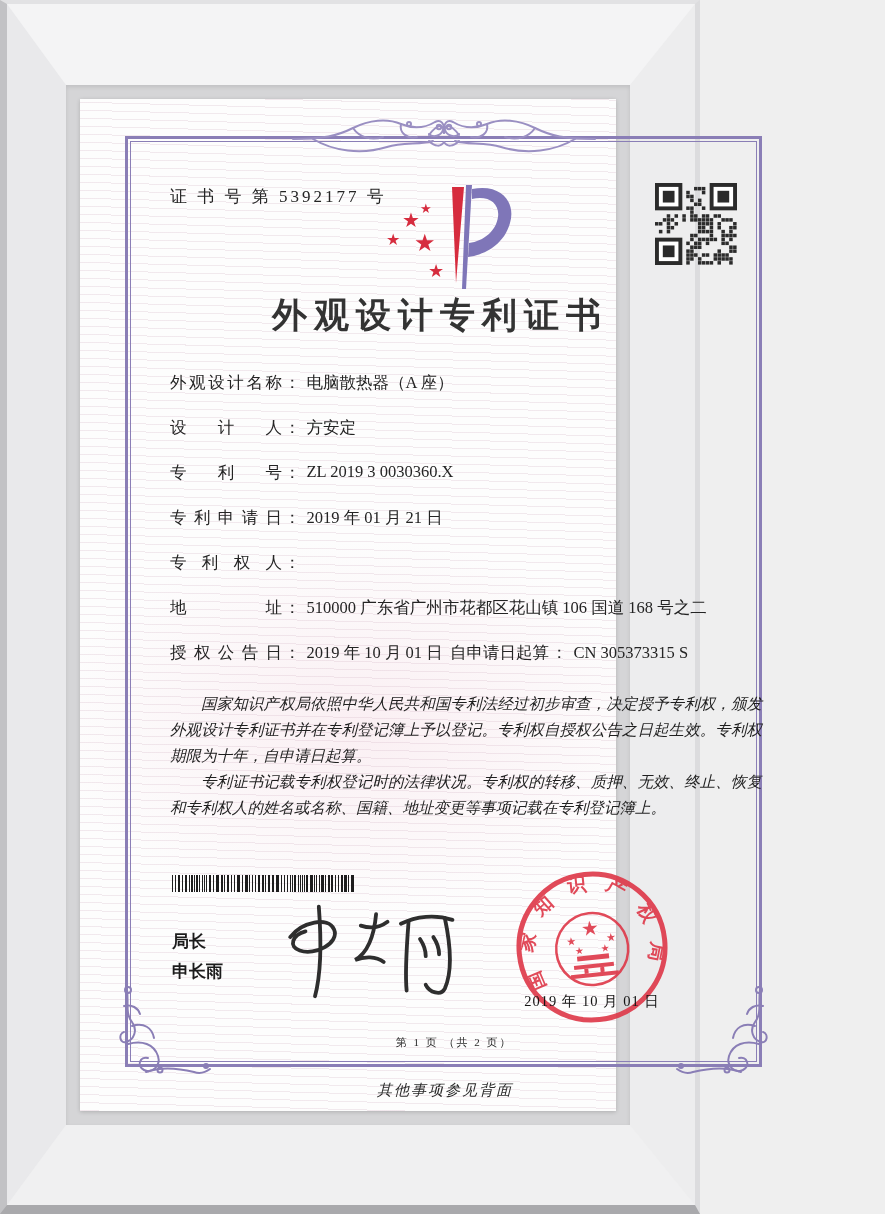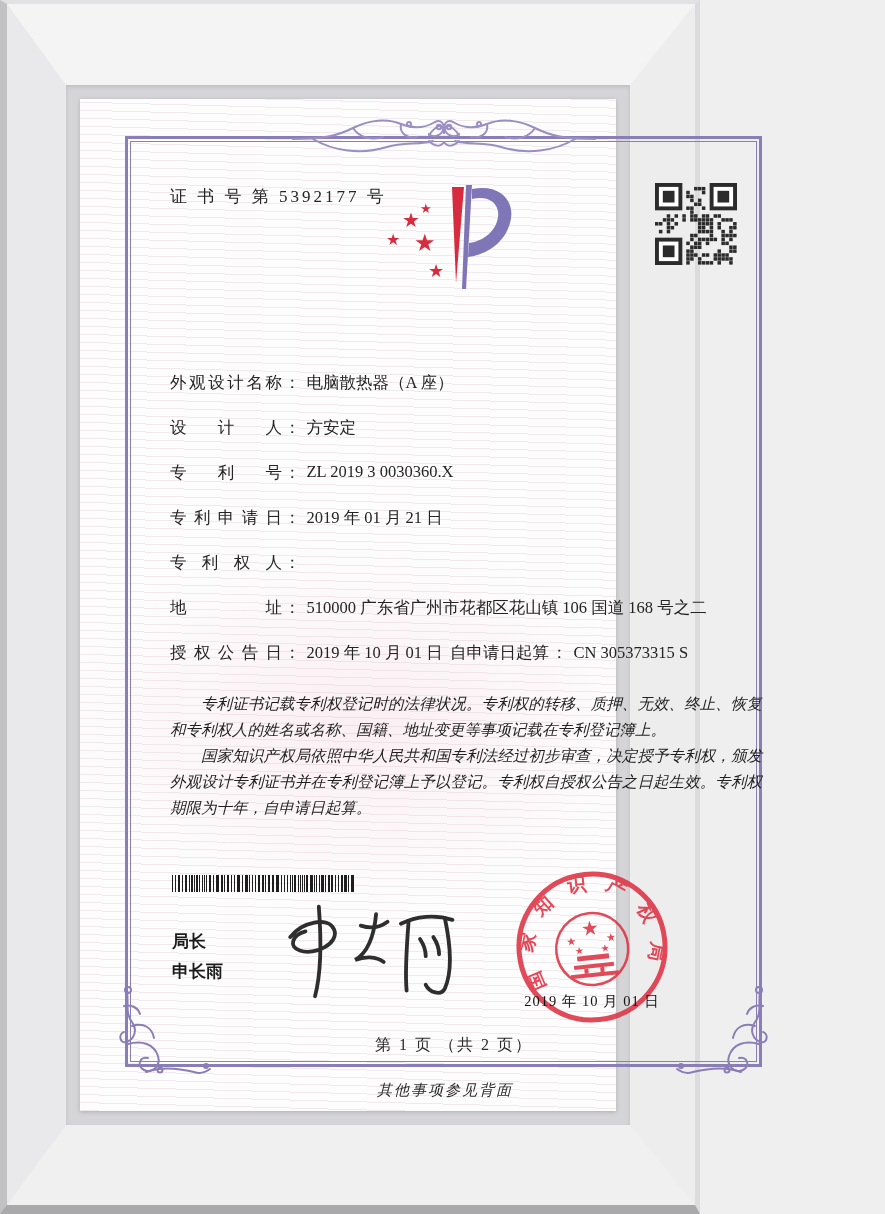--- a/index.html
+++ b/index.html
@@ -55,21 +55,21 @@
   .body-text{left:90px;top:592px;width:592px;font-size:15.5px;line-height:26px;
     color:#1f1f1f;font-style:italic;text-align:justify;}
   .body-text p{text-indent:2em;}
   .barcode{left:92px;top:776px;}
   .signer{left:92px;top:828px;font-family:"Liberation Sans","DejaVu Sans",sans-serif;
     font-size:17px;color:#1c1c1c;line-height:30px;font-weight:bold;}
   .signature{left:195px;top:798px;}
   .seal{left:432px;top:768px;opacity:.9;}
   .seal-date{left:432px;top:893px;width:160px;text-align:center;font-size:14.5px;
     color:#141414;letter-spacing:1px;z-index:5;}
-  .page-info{left:0;top:936px;width:720px;text-align:center;font-size:16px;
+  .page-info{left:0;top:936px;width:720px;text-align:center;font-size:11px;
     letter-spacing:2px;color:#2a2a2a;padding-left:28px;}
   .footer-note{left:5px;top:982px;width:720px;text-align:center;font-size:15px;
     letter-spacing:2px;color:#2a2a2a;font-style:italic;}
   svg text{font-family:"Liberation Serif","DejaVu Serif",serif;}
 </style>
 </head>
 <body>
 
 <div class="scene">
  <div class="frame">
@@ -262,20 +262,21 @@
                 <rect x="44" y="80" width="3.6" height="3.6"></rect>
                 <rect x="48" y="80" width="3.6" height="3.6"></rect>
                 <rect x="52" y="80" width="3.6" height="3.6"></rect>
                 <rect x="56" y="80" width="3.6" height="3.6"></rect>
                 <rect x="64" y="80" width="3.6" height="3.6"></rect>
                 <rect x="76" y="80" width="3.6" height="3.6"></rect>
               </g>
       </g>
     </svg>
 
+    <div class="abs title">外观设计专利证书</div>
 
     <div class="abs fields">
       <div class="frow">
         <span class="flabel">外观设计名称</span>
               <span class="fcolon">：</span>
               <span>电脑散热器（A 座）</span>
       </div>
       <div class="frow">
         <span class="flabel">设 计 人</span>
               <span class="fcolon">：</span>
@@ -304,22 +305,22 @@
         <span class="flabel">授权公告日</span>
               <span class="fcolon">：</span>
               <span>2019 年 10 月 01 日</span>
         <span class="pair2">
           <span>自申请日起算</span><span class="fcolon">：</span><span>CN 305373315 S</span>
         </span>
       </div>
     </div>
 
     <div class="abs body-text">
+      <p>国家知识产权局依照中华人民共和国专利法经过初步审查，决定授予专利权，颁发外观设计专利证书并在专利登记簿上予以登记。专利权自授权公告之日起生效。专利权期限为十年，自申请日起算。</p>
       <p>专利证书记载专利权登记时的法律状况。专利权的转移、质押、无效、终止、恢复和专利权人的姓名或名称、国籍、地址变更等事项记载在专利登记簿上。</p>
-      <p>国家知识产权局依照中华人民共和国专利法经过初步审查，决定授予专利权，颁发外观设计专利证书并在专利登记簿上予以登记。专利权自授权公告之日起生效。专利权期限为十年，自申请日起算。</p>
     </div>
 
     <svg class="abs barcode" width="185" height="17" viewBox="0 0 185 17" id="barcode-svg">
             <rect x="0" y="0" width="1" height="17" fill="#1d1d1d"></rect>
             <rect x="3" y="0" width="1" height="17" fill="#1d1d1d"></rect>
             <rect x="6" y="0" width="2" height="17" fill="#1d1d1d"></rect>
             <rect x="10" y="0" width="1" height="17" fill="#1d1d1d"></rect>
             <rect x="13" y="0" width="2" height="17" fill="#1d1d1d"></rect>
             <rect x="17" y="0" width="1" height="17" fill="#1d1d1d"></rect>
             <rect x="19" y="0" width="2" height="17" fill="#1d1d1d"></rect>

